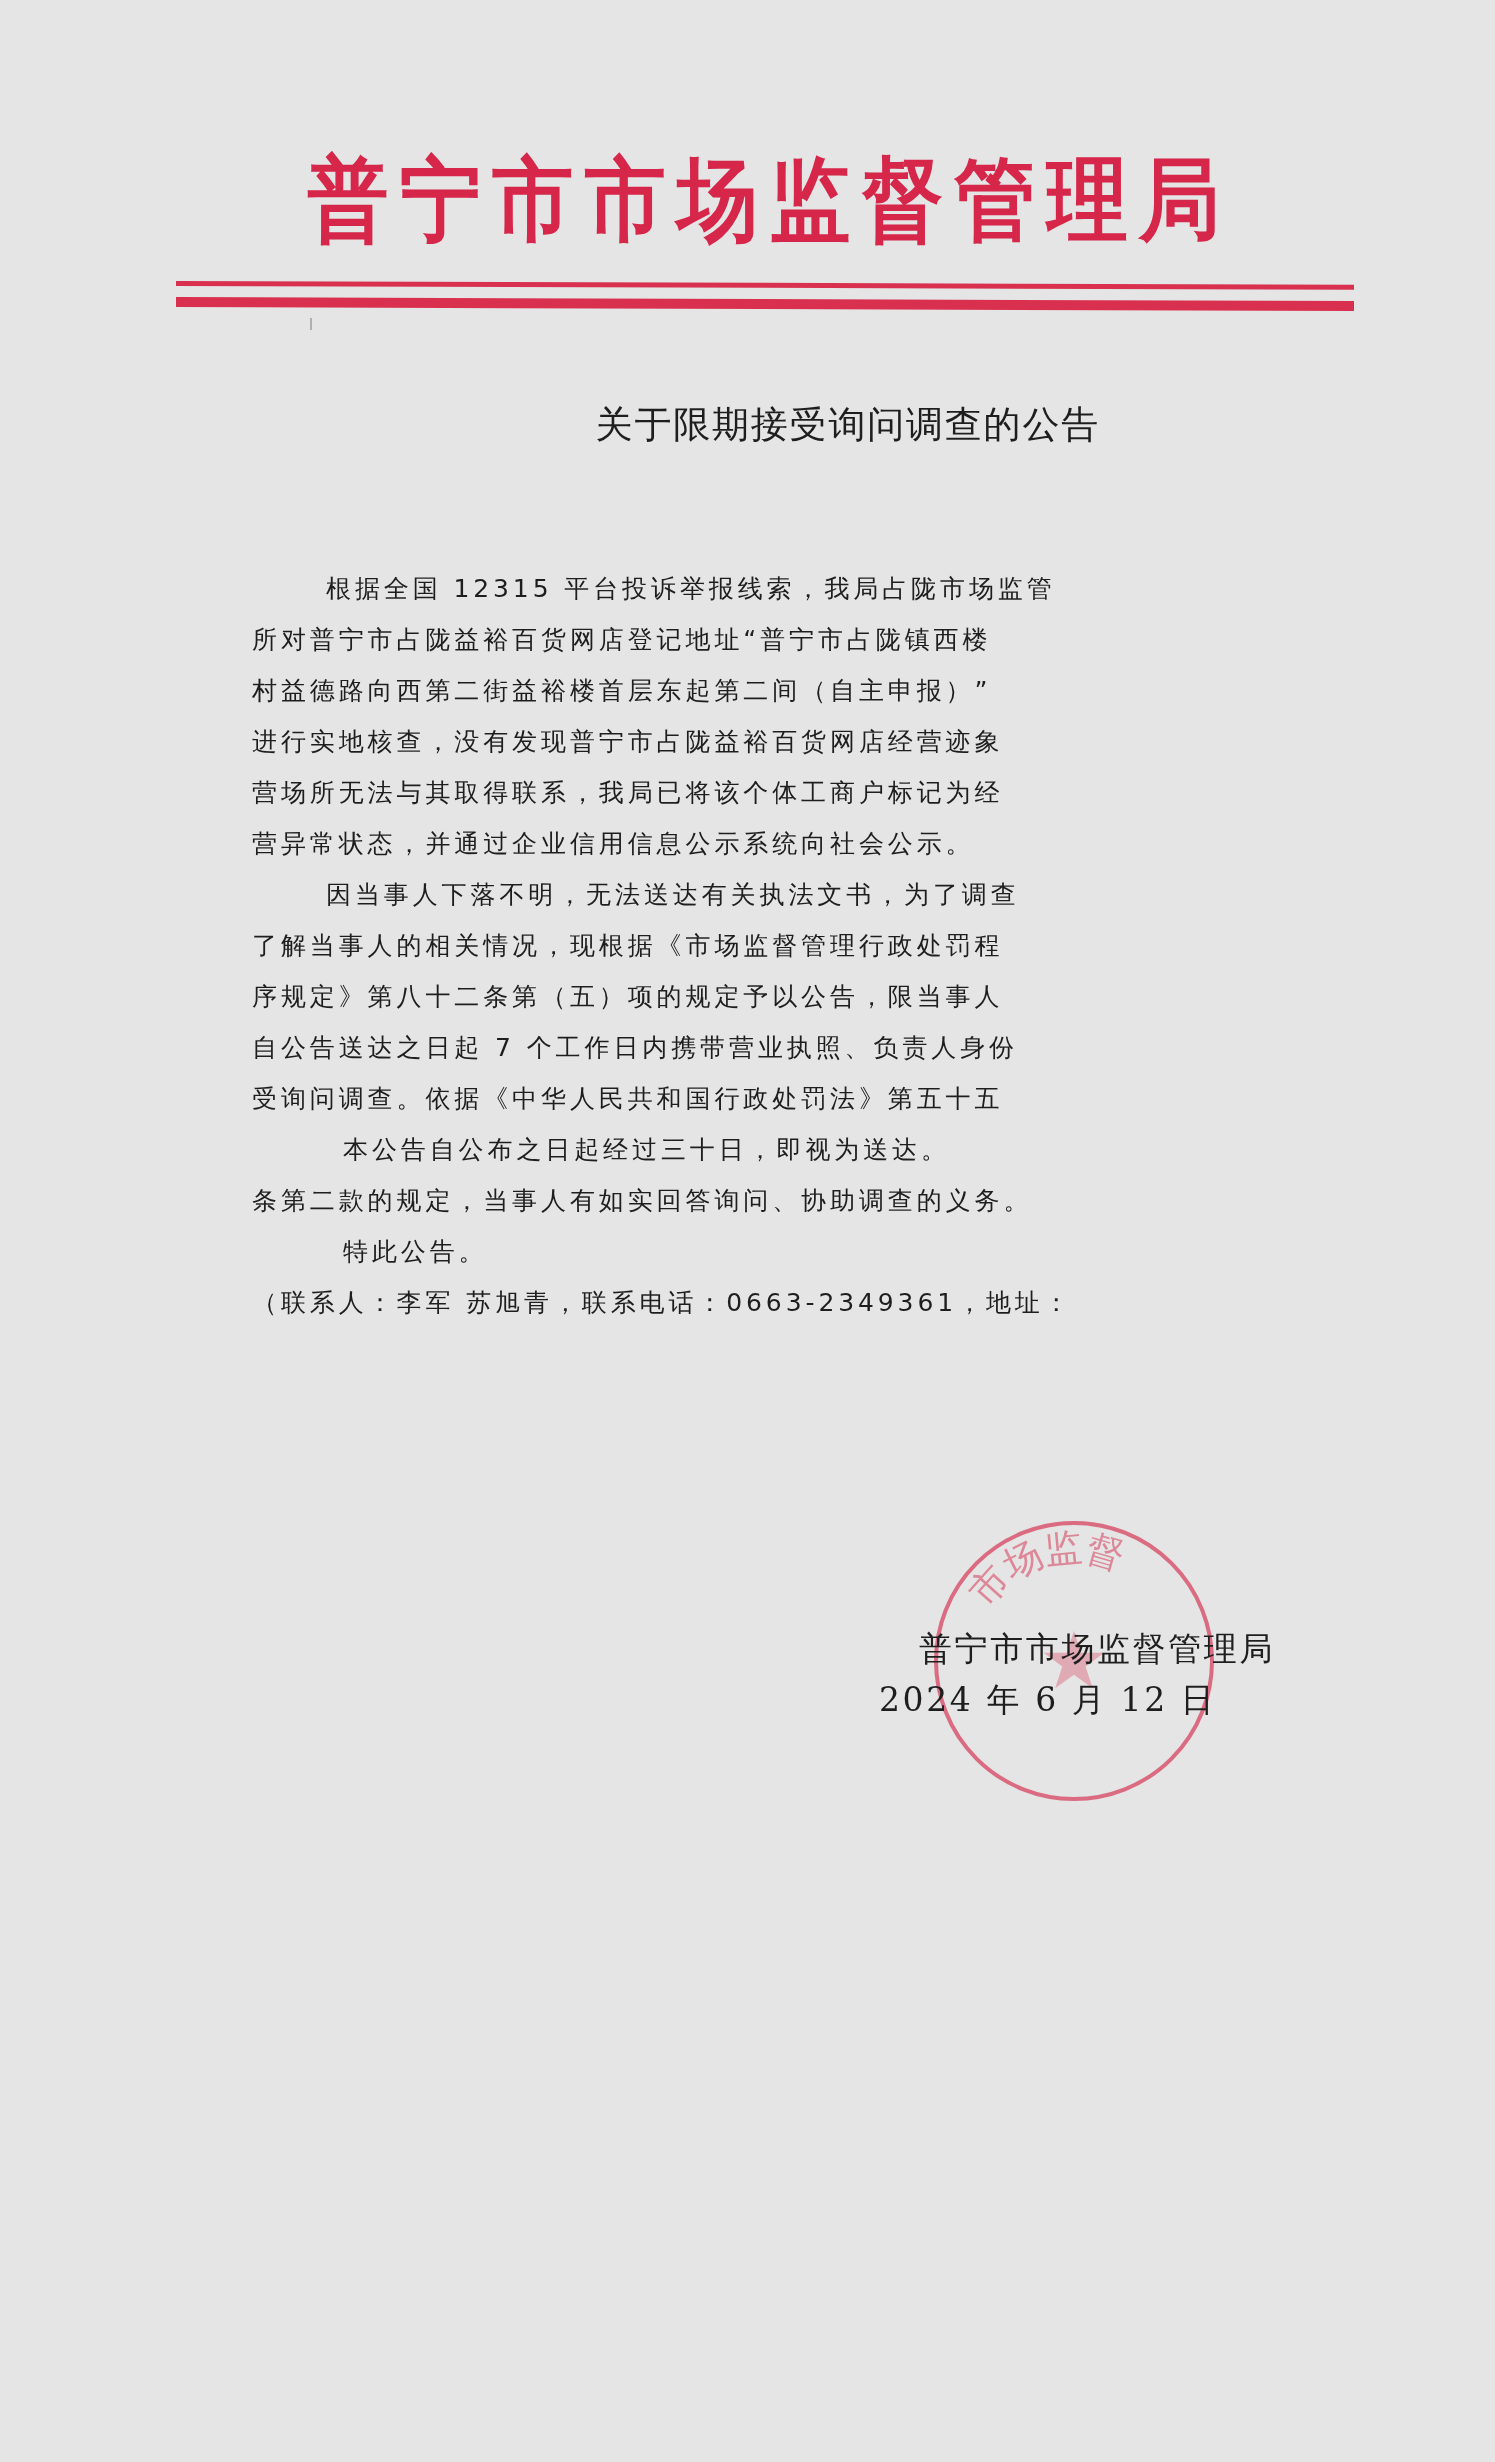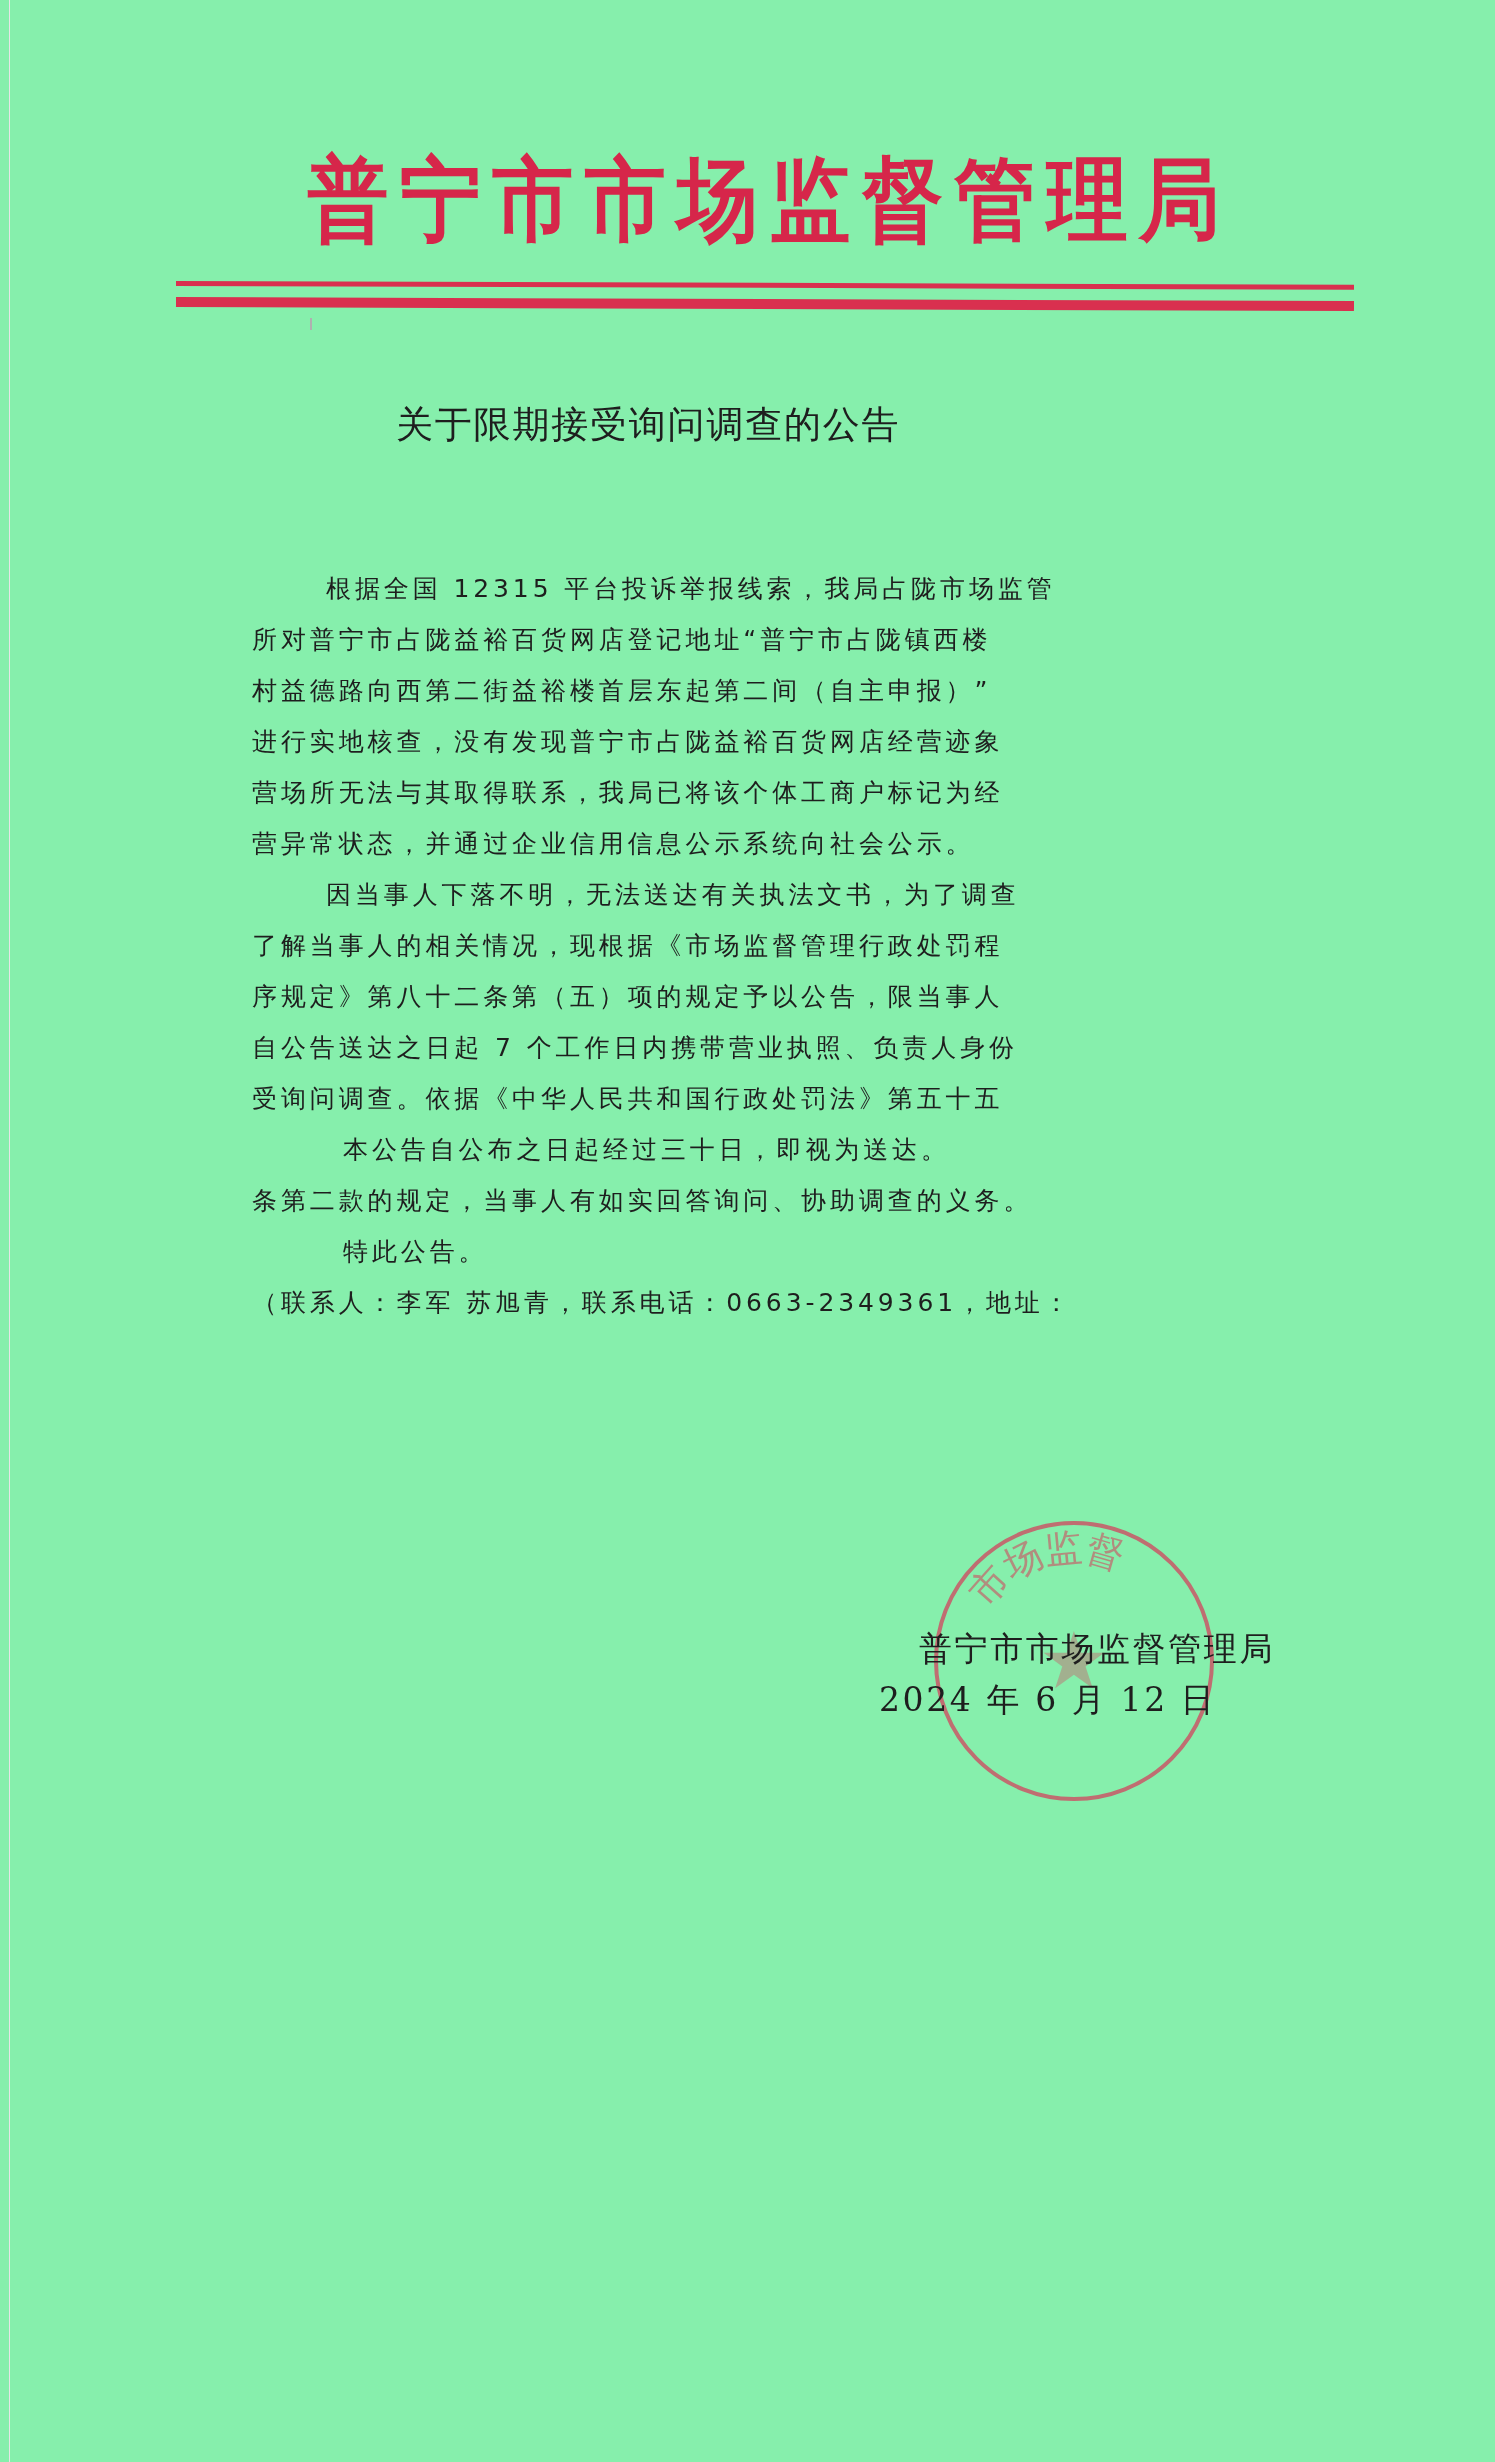--- a/index.html
+++ b/index.html
@@ -12,21 +12,21 @@
       height: 2462px;
       position: relative;
       overflow: hidden;
       font-family: "DejaVu Sans", sans-serif;
       color: #1a1a1a;
     }
     .page {
       position: absolute;
       left: 0; top: 0;
       width: 1495px; height: 2462px;
-      background: #86efac;
+      background: #e5e5e5;
     }
     .scan-edge {
       position: absolute;
       left: 8.8px; top: 0;
       width: 0.9px; height: 2462px;
       background: #e6e6e6;
     }
     .letterhead {
       position: absolute;
       left: 264px;
@@ -60,21 +60,21 @@
       height: 9.7px;
       background: #d9304f;
       transform: rotate(0.2deg);
       transform-origin: left center;
     }
     .doc-title {
       position: absolute;
       left: 396px;
       top: 400px;
       width: 704px;
-      text-align: left;
+      text-align: right;
       font-family: "DejaVu Sans", sans-serif;
       font-size: 37px;
       letter-spacing: 1.8px;
       color: #1e1e1e;
     }
     .body-text {
       position: absolute;
       left: 252px;
       top: 563px;
       width: 1099px;

